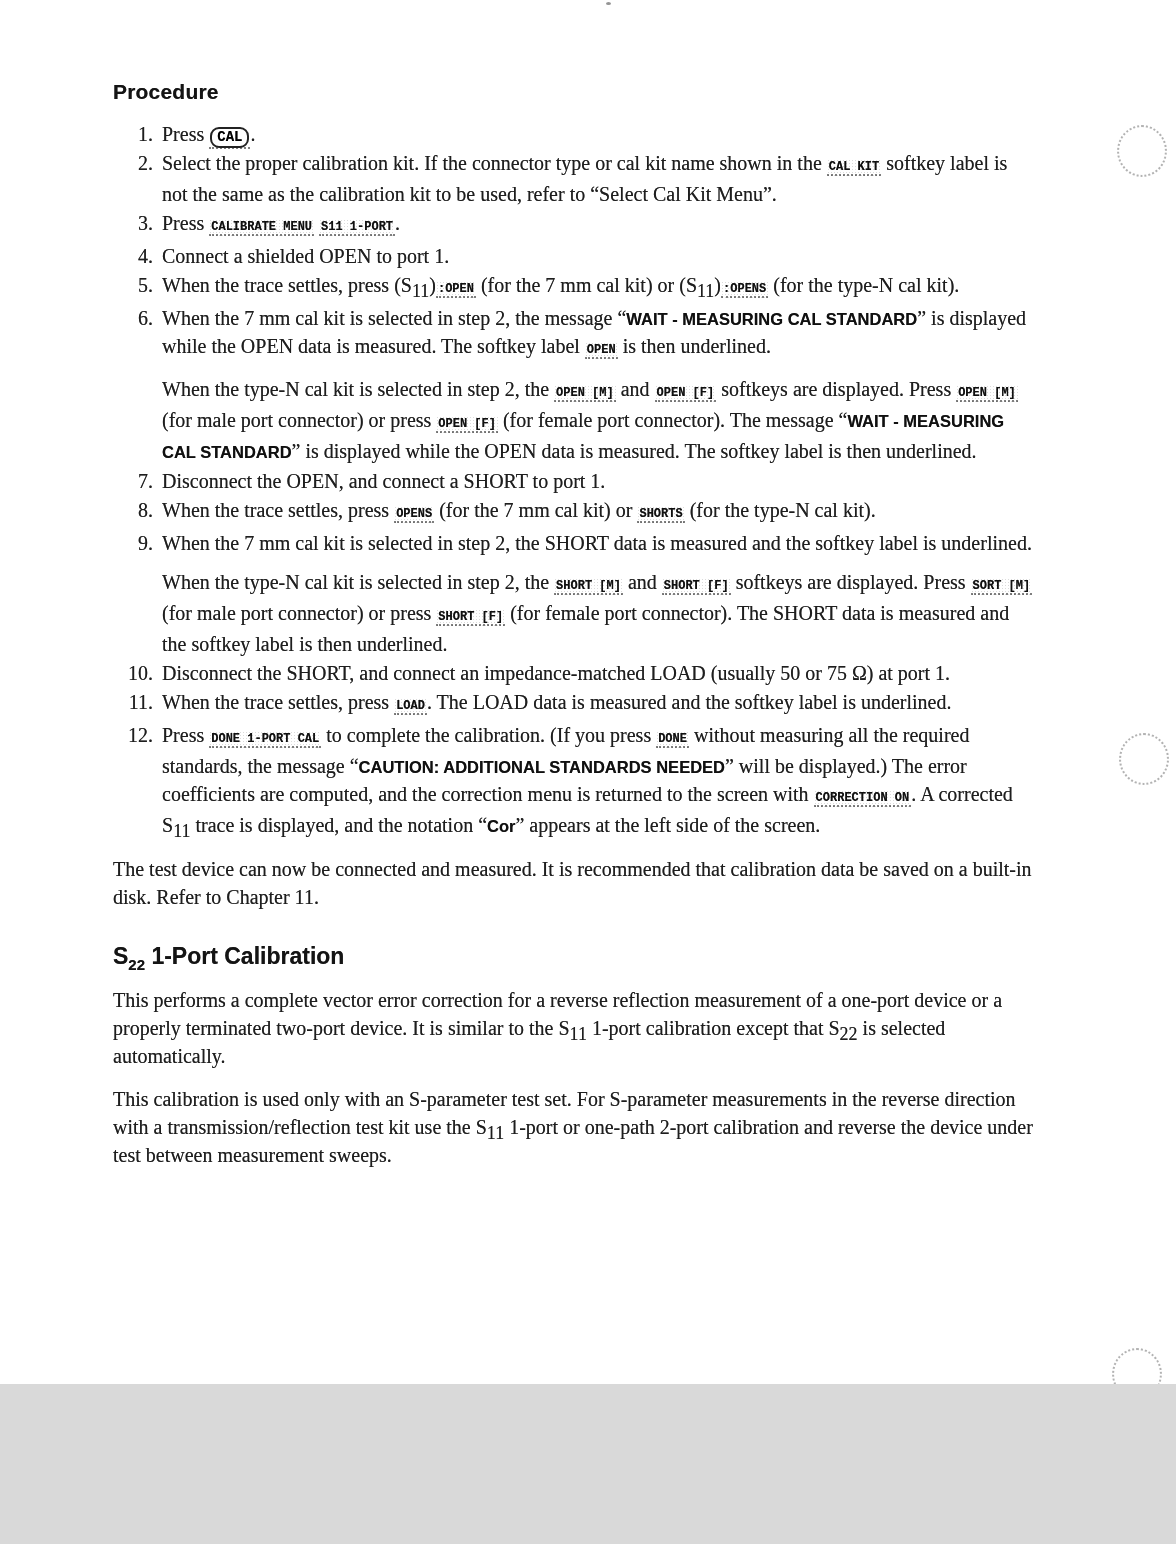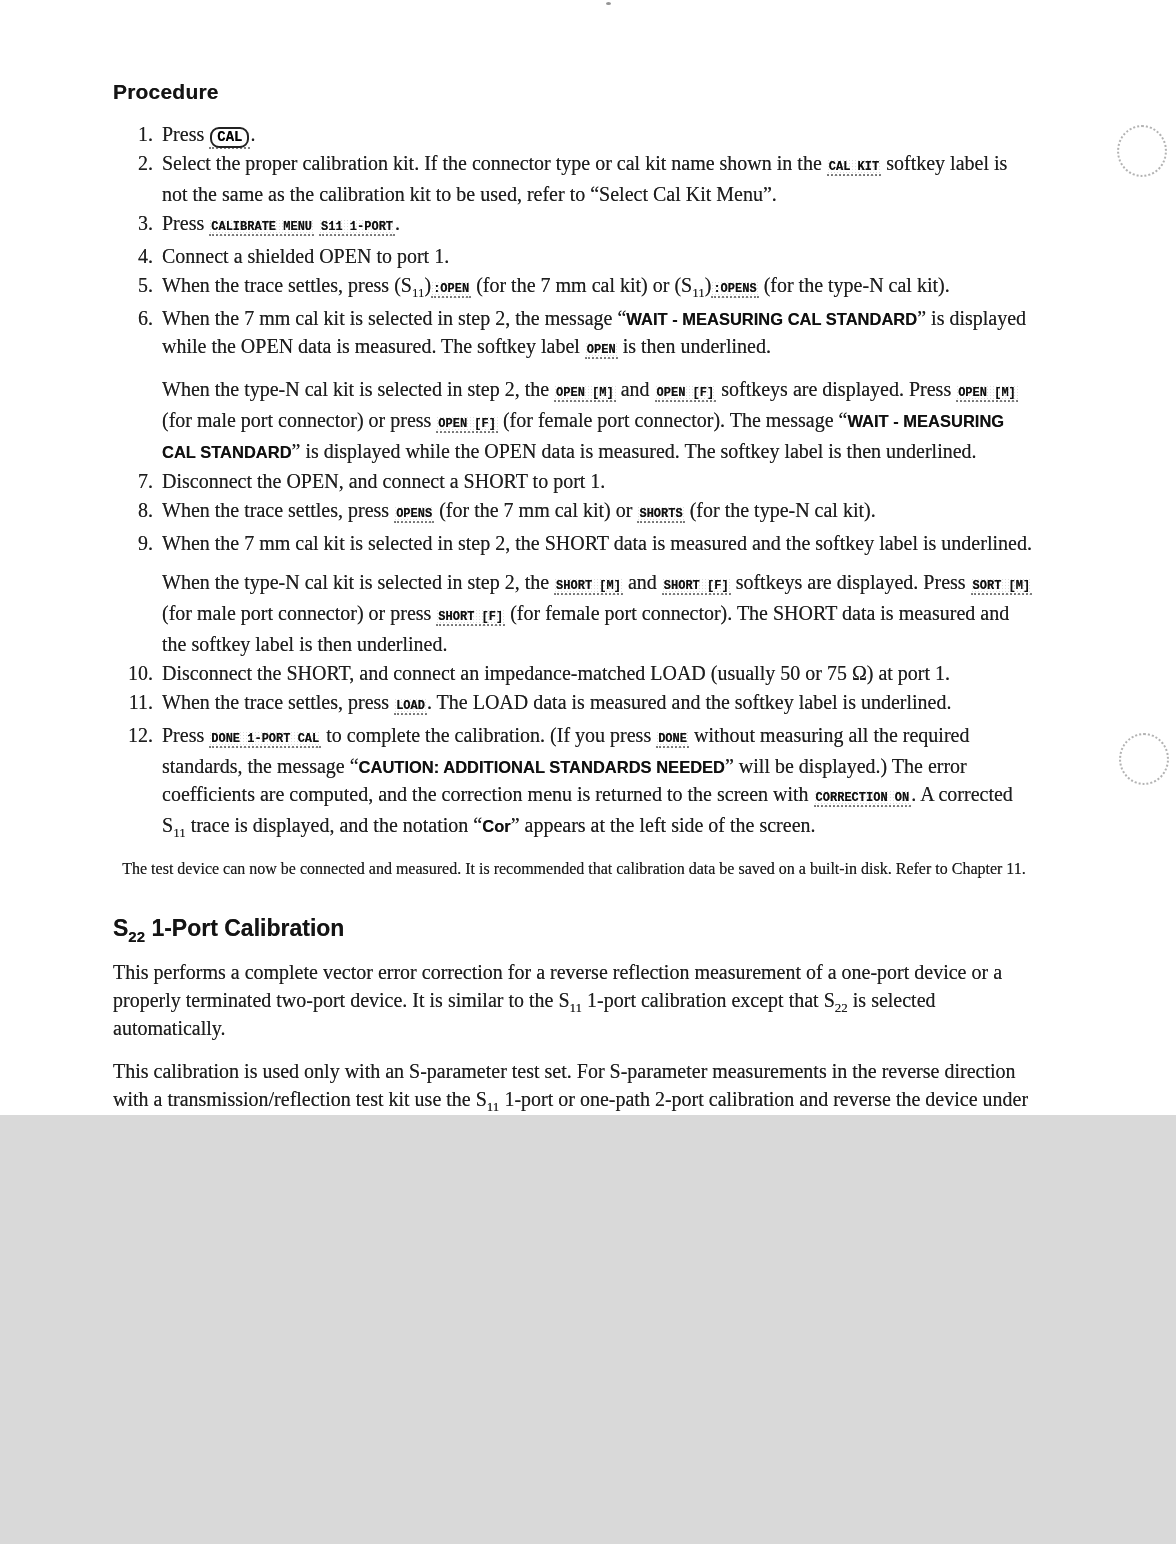--- a/index.html
+++ b/index.html
@@ -1,18 +1,18 @@
 <!DOCTYPE html>
 <html><head>
 <meta charset="utf-8">
 <style>
   html,body{margin:0;padding:0;background:#d9d9d9;}
   .page{
     position:relative;
-    width:1176px;height:1115px;
+    width:1176px;height:1384px;
     background:#ffffff;
     color:#1e1e1e;
     font-family:"Liberation Serif", serif;
     overflow:hidden;
     text-shadow:0 0 .5px rgba(25,25,25,.65);
   }
   .content{position:absolute;left:113px;top:80px;width:922px;}
   h1.procedure{
     font-family:"Liberation Sans", sans-serif;
     font-size:21px;font-weight:bold;color:#141414;
@@ -37,22 +37,22 @@
     padding:1px 2px 0 2px;white-space:nowrap;
   }
   .mono{font-family:Liberation Sans, sans-serif;font-weight:700;font-size:16.5px;color:#101010;}
   .keywrap{border-bottom:2px dotted rgba(0,0,0,.5);padding:0 1px 2px 1px;white-space:nowrap;}
   .key{
     display:inline-block;
     font-family:"Liberation Mono", monospace;font-weight:700;font-size:14px;
     color:#000000;border:2px solid #232323;border-radius:9px;
     padding:0 5px 1px 5px;line-height:16px;
   }
-  .ssub sub{font-size:13px;line-height:0;}
-  .closing{font-size:16px;line-height:28px;margin:15px 0 0 0;text-align:center;}
+  .ssub sub{font-size:18px;line-height:0;}
+  .closing{font-size:20px;line-height:28px;margin:15px 0 0 0;}
   h2.s22{
     font-family:"Liberation Sans", sans-serif;
     font-size:23px;font-weight:bold;color:#141414;
     margin:32px 0 16px 0;
   }
   h2.s22 sub{font-size:15px;line-height:0;}
   .s22paras p{font-size:20px;line-height:28px;margin:0 0 15px 0;}
   .footer{
     position:absolute;left:107px;top:1422px;
     font-family:"Liberation Sans", sans-serif;

